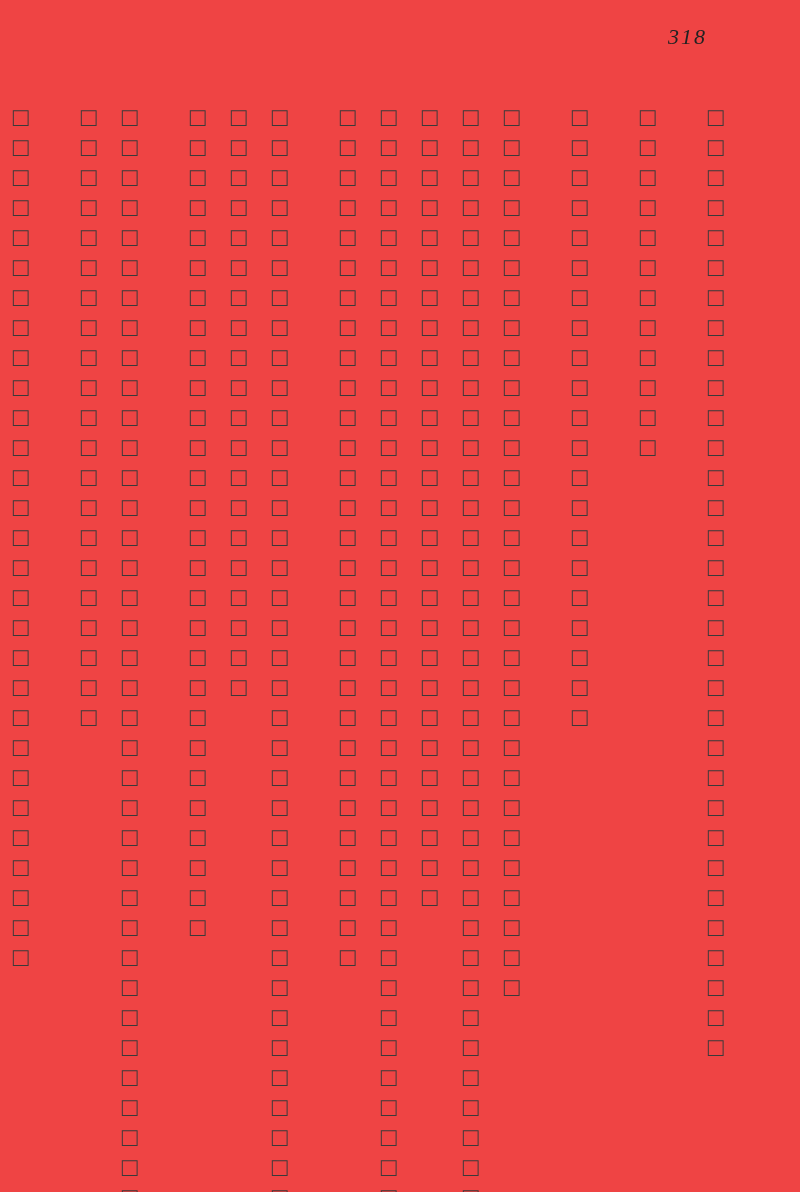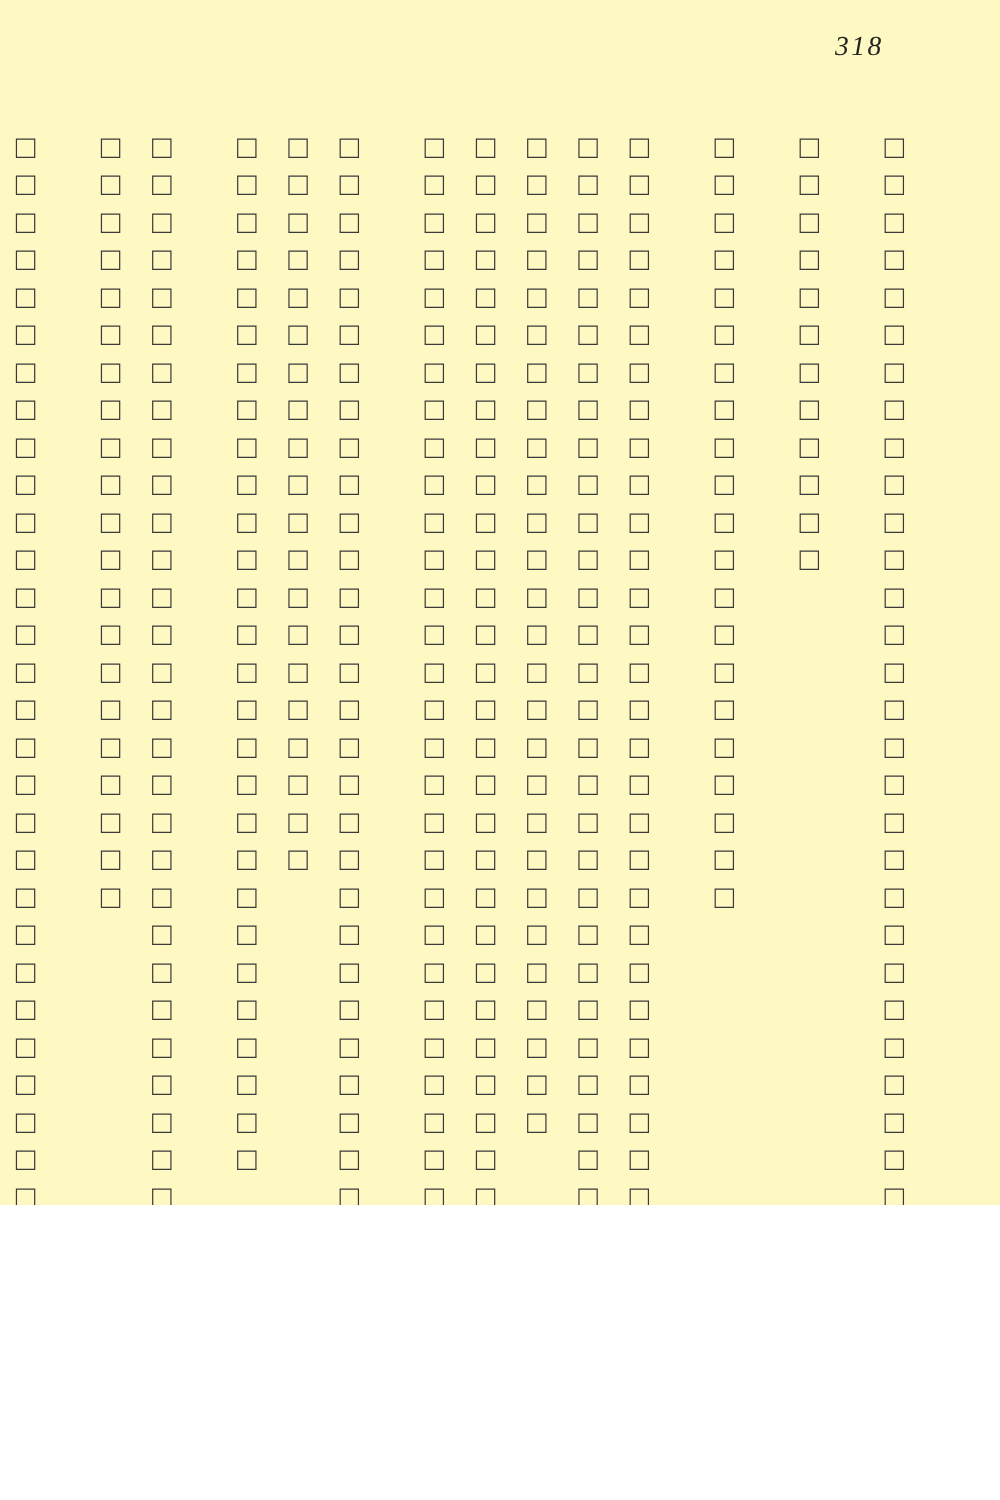--- a/index.html
+++ b/index.html
@@ -10,22 +10,22 @@
     height: 1200px;
     background: #ffffff;
   }
   body {
     font-family: "Liberation Serif", "DejaVu Serif", serif;
     color: #1a1a1a;
   }
   .page {
     position: relative;
     width: 800px;
-    height: 964px;
-    background: #fef9c3;
+    height: 1192px;
+    background: #ef4444;
     overflow: hidden;
   }
   .page-number {
     position: absolute;
     top: 24px;
     left: 668px;
     font-size: 22px;
     font-style: italic;
     letter-spacing: 2px;
     color: #222222;

